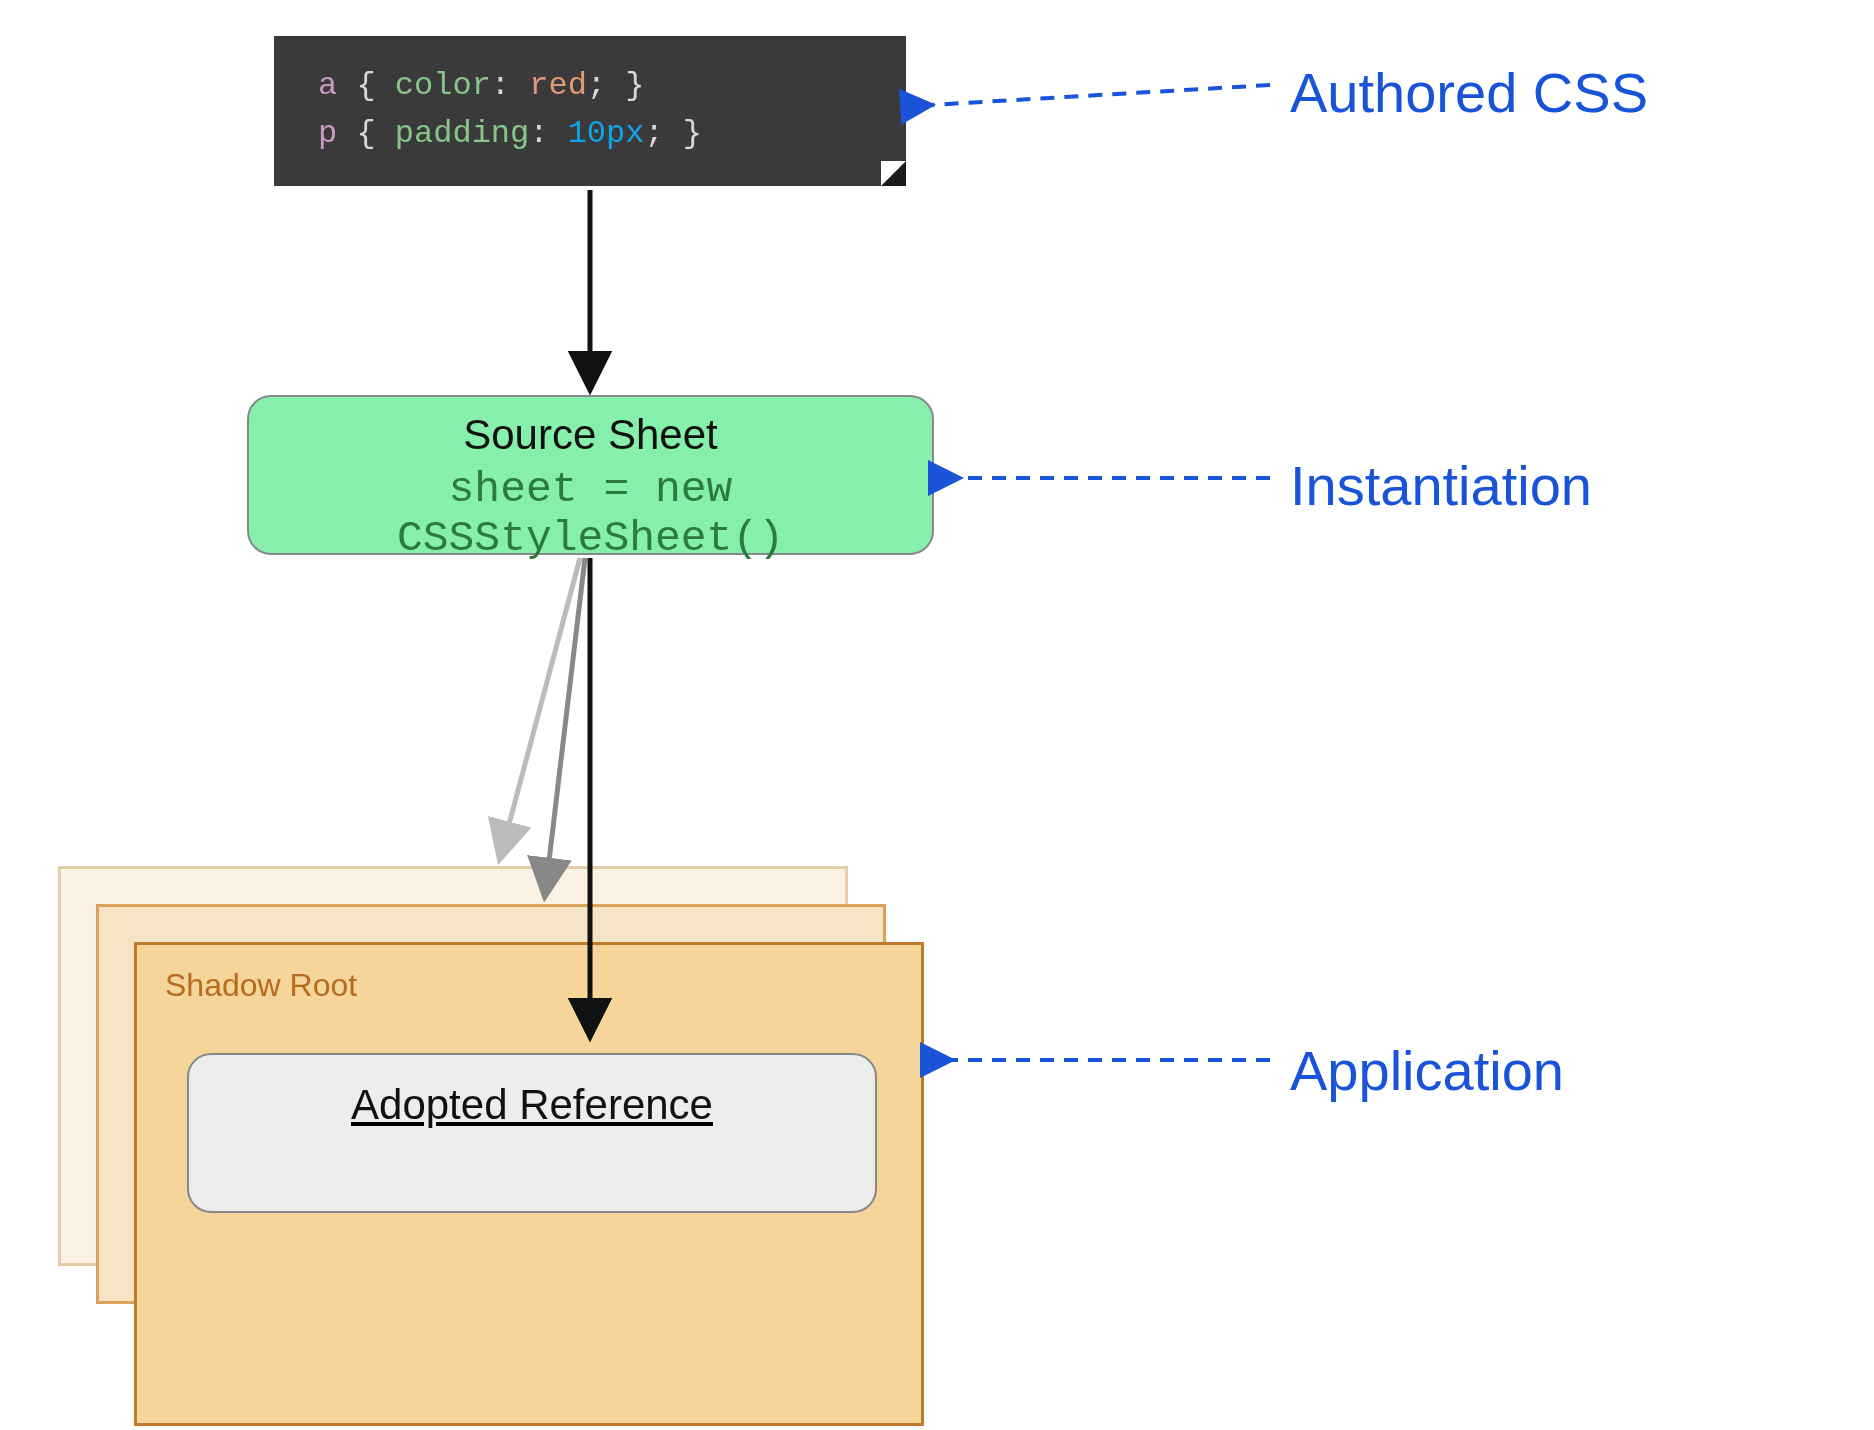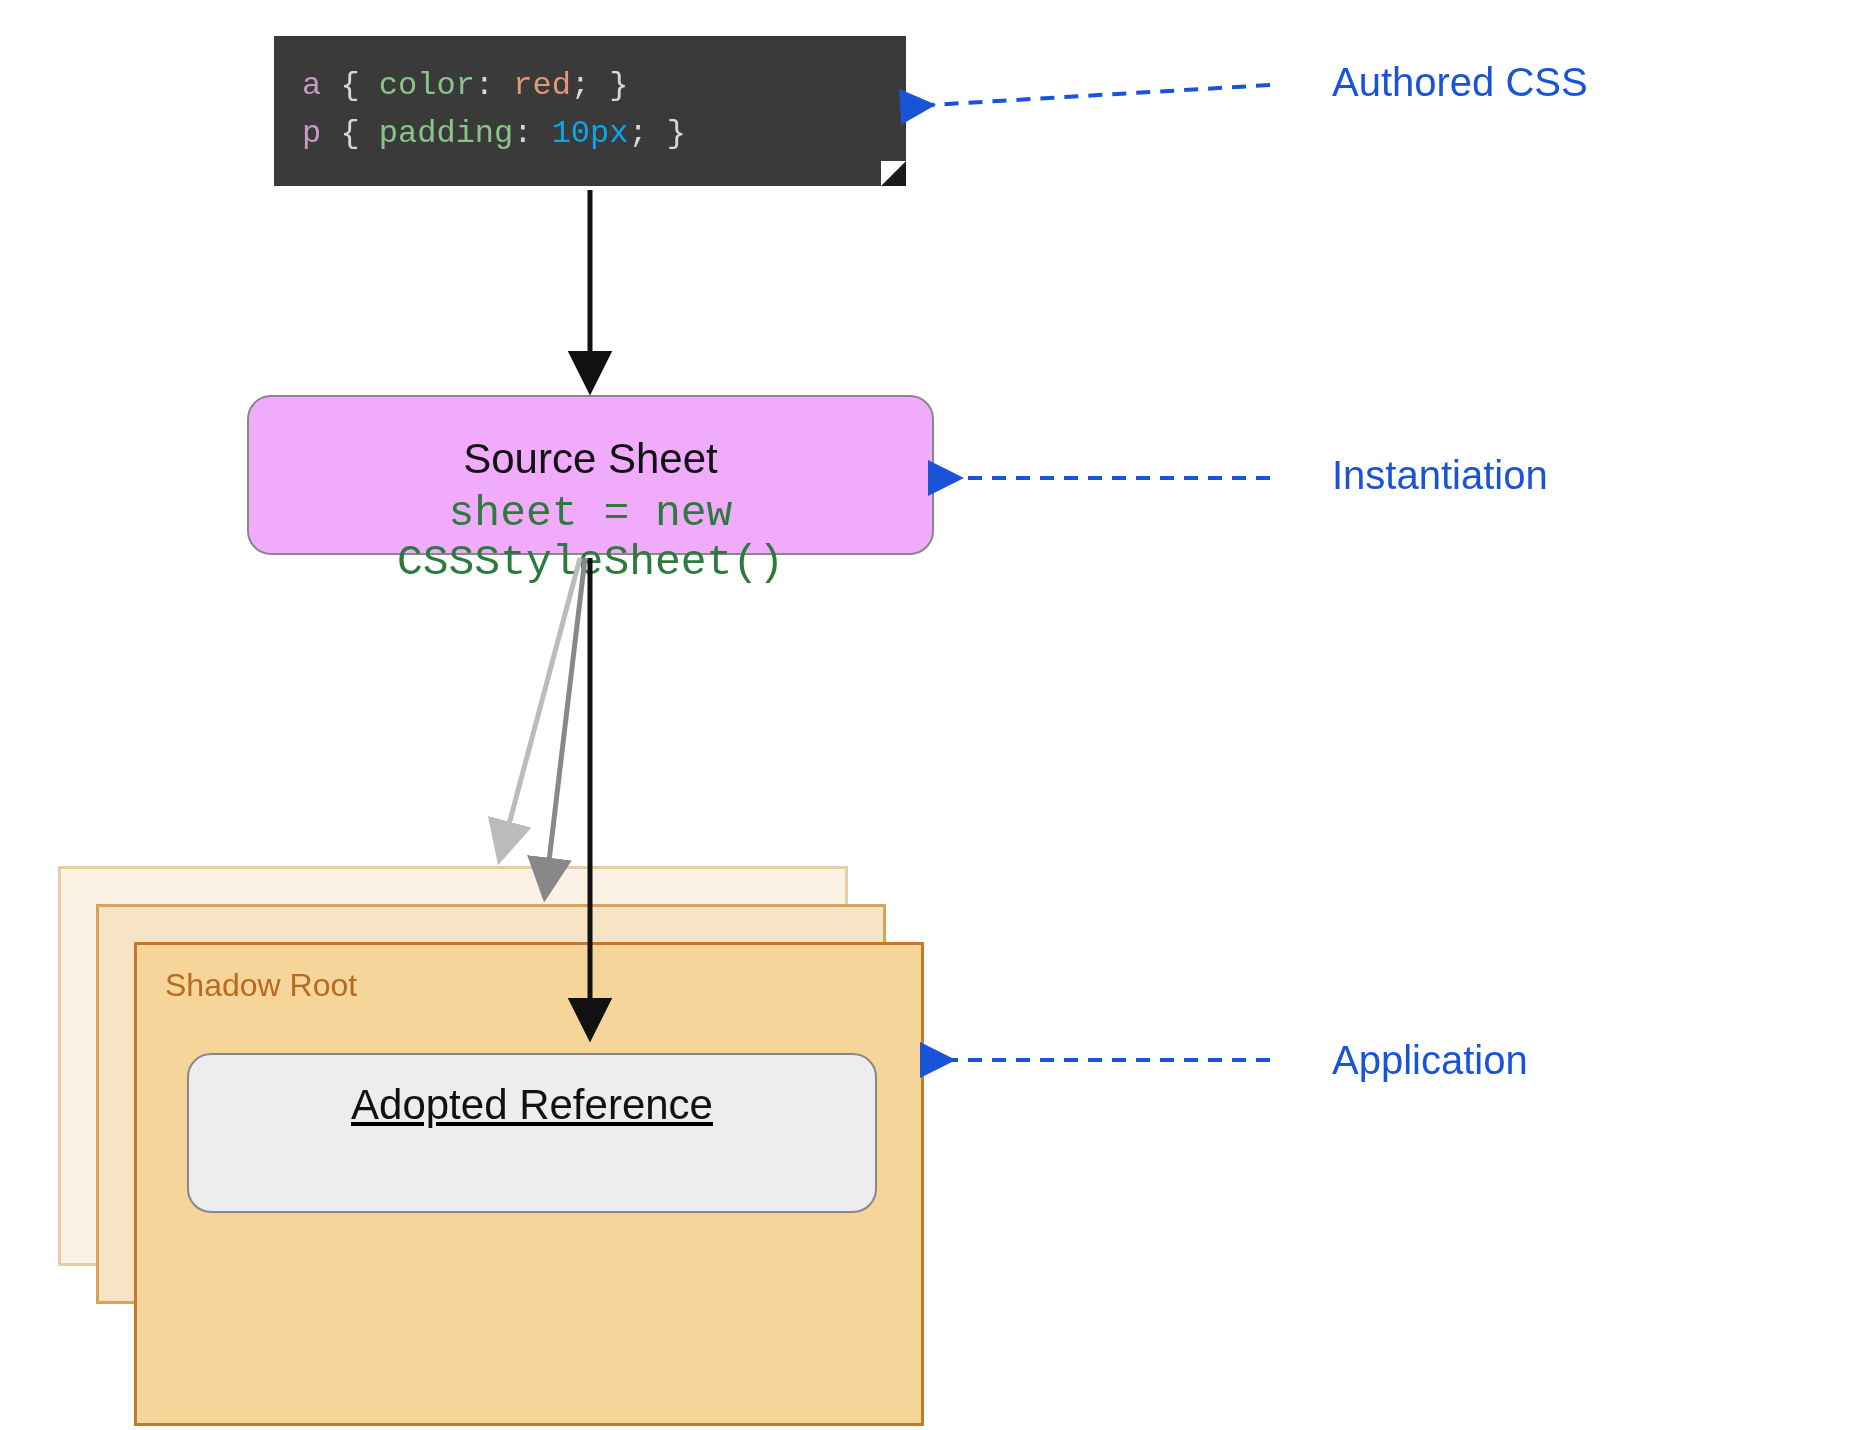--- a/index.html
+++ b/index.html
@@ -12,21 +12,21 @@
   }
 
   
   .code-block {
     position: absolute;
     left: 274px;
     top: 36px;
     width: 632px;
     height: 150px;
     background: #3a3a3a;
-    padding: 26px 28px;
+    padding: 26px 44px;
     font-family: "SFMono-Regular", Consolas, "Liberation Mono", Menlo, monospace;
     font-size: 32px;
     line-height: 1.5;
     color: #d0d0d0;
   }
   .code-block .fold {
     position: absolute;
     right: 0;
     bottom: 0;
     width: 0;
@@ -49,25 +49,25 @@
   .tok-num { color: #0ea5e9; }
   .tok-brace { color: #d8d8d8; }
 
   
   .src-box {
     position: absolute;
     left: 247px;
     top: 395px;
     width: 687px;
     height: 160px;
-    background: #f0abfc;
+    background: #86efac;
     border: 2px solid #888;
     border-radius: 24px;
     text-align: center;
-    padding-top: 38px;
+    padding-top: 14px;
   }
   .box-title {
     font-size: 42px;
     color: #111;
     font-weight: 400;
   }
   .box-code {
     font-family: "SFMono-Regular", Consolas, "Liberation Mono", Menlo, monospace;
     font-size: 43px;
     color: #2d7a3d;
@@ -118,24 +118,23 @@
     border: 2px solid #888;
     border-radius: 24px;
     text-align: center;
     padding-top: 26px;
     text-decoration: underline;
   }
 
   
   .anno {
     position: absolute;
-    font-size: 40px;
+    font-size: 56px;
     color: #1853d8;
     font-weight: 400;
-    margin-left: 42px;
   }
 
   
   svg.overlay {
     position: absolute;
     left: 0;
     top: 0;
     width: 1874px;
     height: 1430px;
     pointer-events: none;

